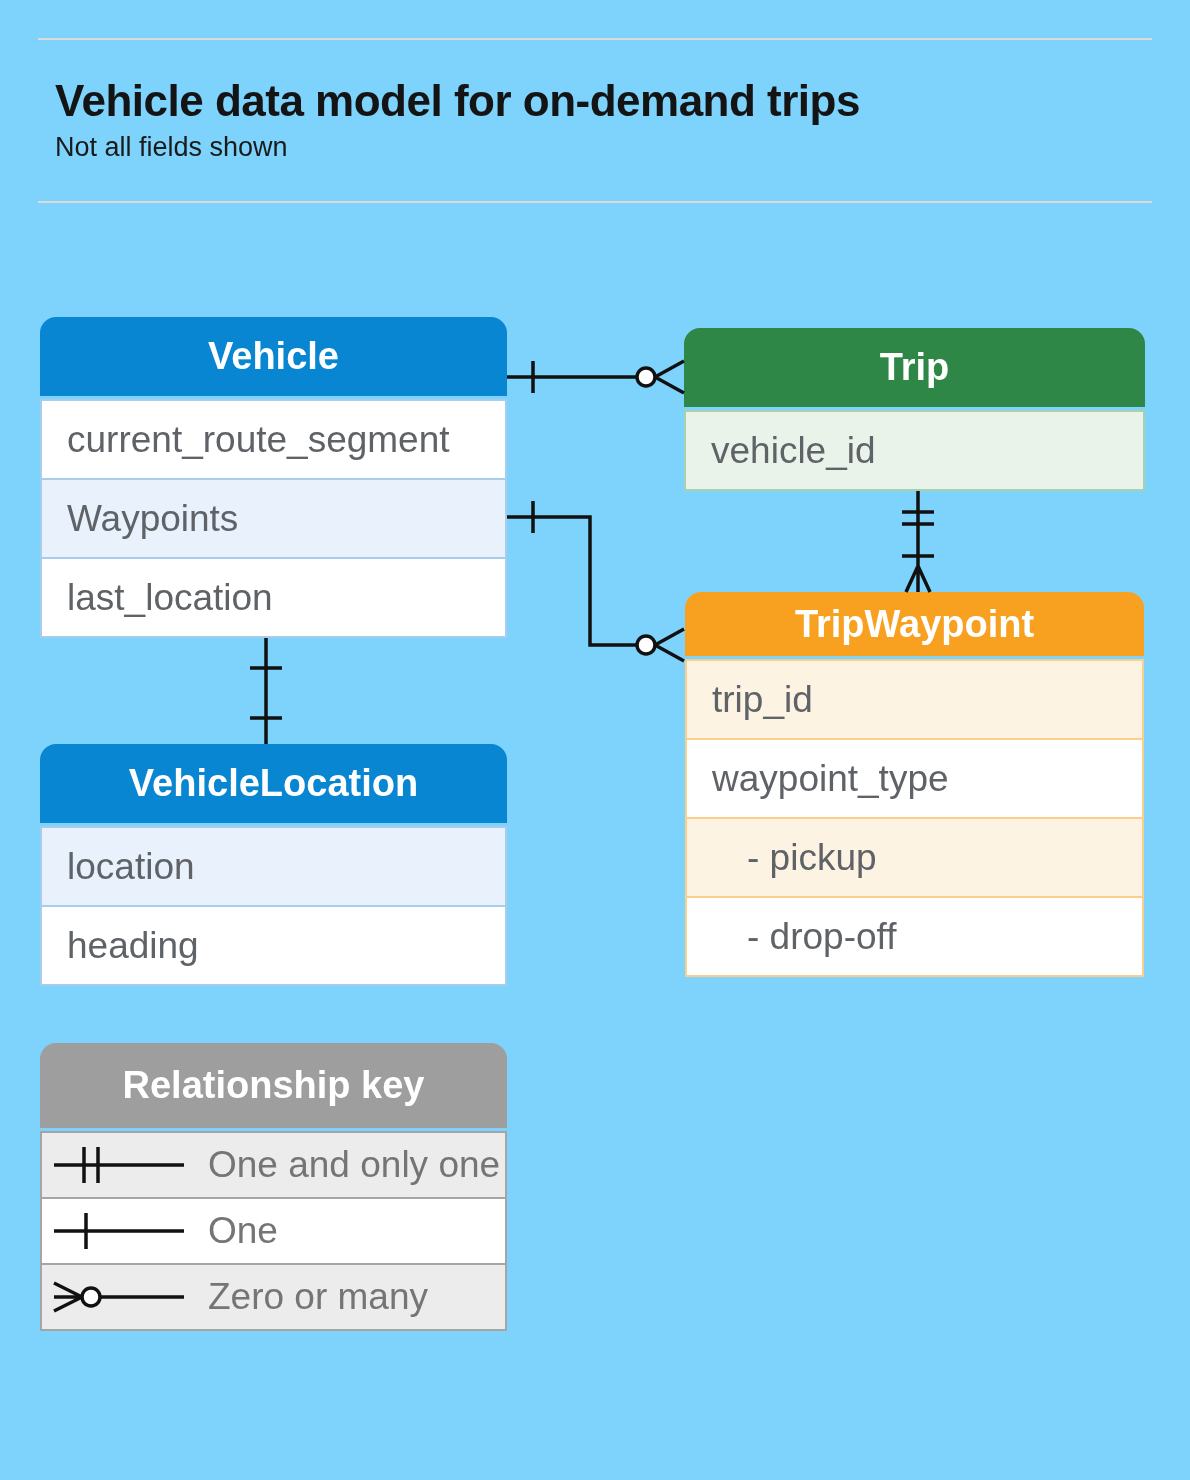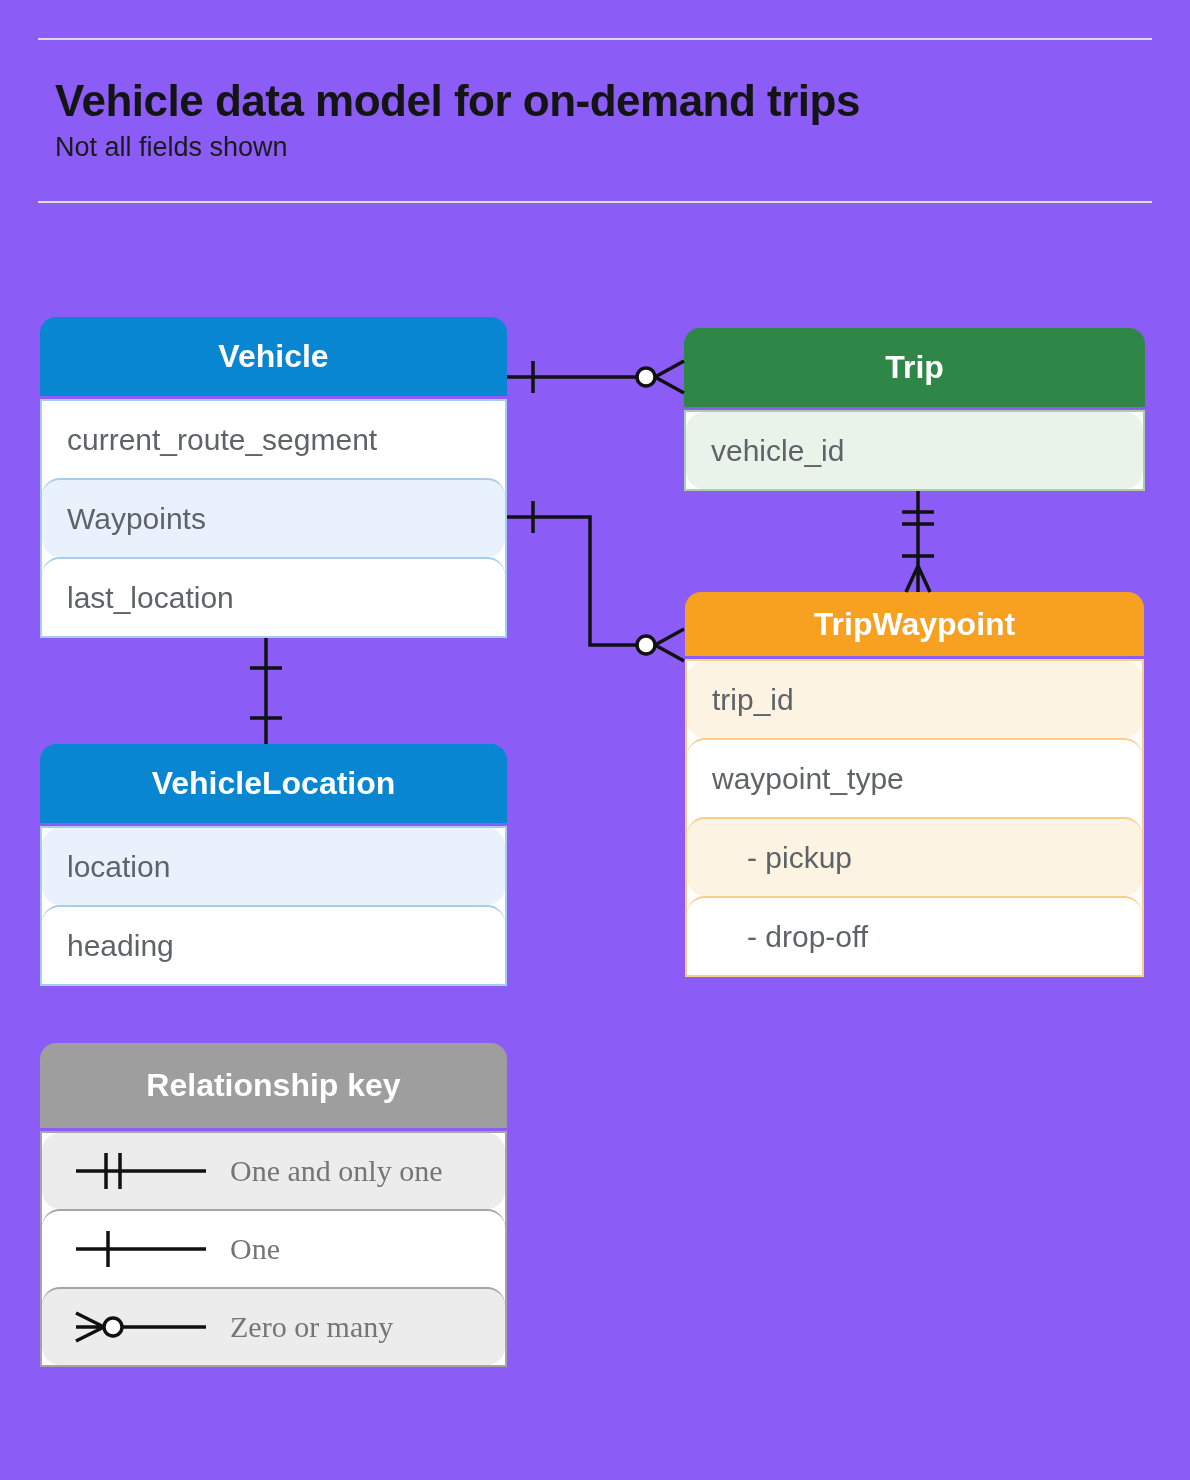--- a/index.html
+++ b/index.html
@@ -1,38 +1,38 @@
 <!DOCTYPE html>
 <html><head>
 <meta charset="utf-8">
 <style>
   html,body{margin:0;padding:0;background:#fff;}
-  #page{position:relative;width:1190px;height:1480px;background:#8b5cf6;overflow:hidden;
+  #page{position:relative;width:1190px;height:1480px;background:#7dd3fc;overflow:hidden;
         font-family:"Liberation Sans",sans-serif;}
   .rule{position:absolute;left:38px;width:1114px;height:2px;background:#dbdbdb;}
   #title{position:absolute;left:55px;top:76px;font-size:44px;font-weight:bold;color:#141414;letter-spacing:-0.5px;}
   #subtitle{position:absolute;left:55px;top:132px;font-size:27px;color:#1a1a1a;}
 
   .entity{position:absolute;}
   .t-blue  {--hdr:#0886d2;--bc:#a6cdec;--tint:#e9f1fc;}
   .t-green {--hdr:#2e8747;--bc:#a8d0ae;--tint:#e9f3ea;}
   .t-orange{--hdr:#f8a120;--bc:#fbce8a;--tint:#fdf3e3;}
   .t-gray  {--hdr:#9e9e9e;--bc:#a5a5a5;--tint:#ececec;}
   .hdr{height:79px;background:var(--hdr);border-radius:16px 16px 0 0;color:#fff;
-       font-size:32px;font-weight:bold;display:flex;align-items:center;justify-content:center;text-align:right;}
+       font-size:38px;font-weight:bold;display:flex;align-items:center;justify-content:center;text-align:right;}
   .rows{margin-top:3px;border:2px solid var(--bc);background:#fff;}
-  .row{height:77px;display:flex;align-items:center;padding-left:25px;font-size:30px;color:#5f6368;
-       border-top:2px solid var(--bc);background:#fff;border-radius:18px;}
+  .row{height:77px;display:flex;align-items:center;padding-left:25px;font-size:37px;color:#5f6368;
+       border-top:2px solid var(--bc);background:#fff;}
   .row:first-child{border-top:none;}
   .row.tint{background:var(--tint);}
   .row.indent{padding-left:60px;}
 
   
   #key .hdr{height:85px;}
-  #key .row{height:76px;padding-left:24px;color:#757575;font-family:Liberation Serif, serif;}
+  #key .row{height:64px;padding-left:2px;color:#757575;}
   #key .row.tint{background:var(--tint);}
   .sym{flex:0 0 150px;height:60px;}
   .sym path,.sym line{stroke:#111;stroke-width:3.5;fill:none;}
   .sym circle{stroke:#111;stroke-width:3.5;fill:#fff;}
   .key-label{margin-left:14px;}
 
   #wires{position:absolute;left:0;top:0;width:1190px;height:1480px;pointer-events:none;z-index:5;}
   #wires path{stroke:#111;stroke-width:3.5;fill:none;}
   #wires circle{stroke:#111;stroke-width:3.5;fill:#fff;}
 </style>

